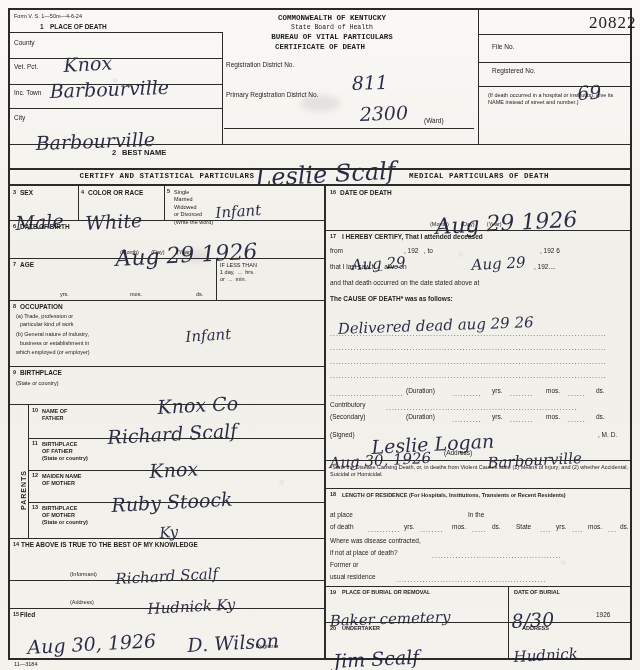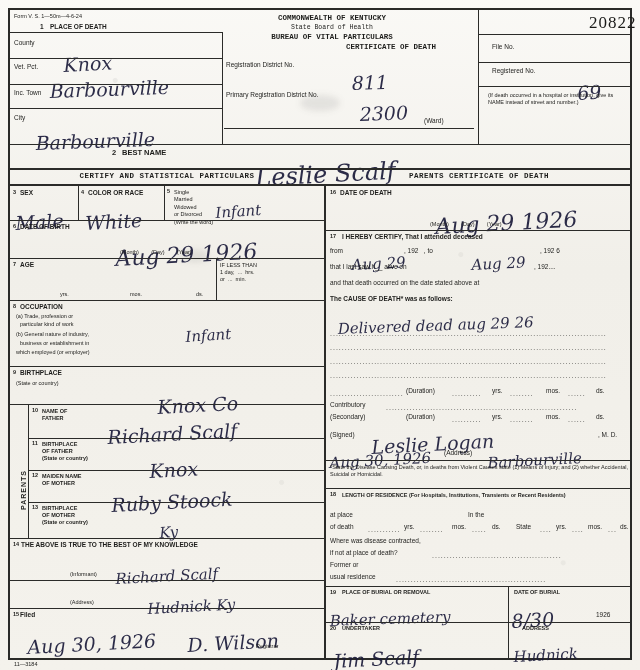--- a/index.html
+++ b/index.html
@@ -117,21 +117,21 @@
   <div class="frame"></div>
 
   <div class="txt tiny" style="left:14px;top:14px;">Form V. S. 1—50m—4-6-24</div>
 
   <div class="txt xs b" style="left:40px;top:24px;">1</div>
   <div class="txt xs b" style="left:50px;top:24px;">PLACE OF DEATH</div>
 
   <div class="txt sm b ctr" style="left:232px;top:15px;width:200px;">COMMONWEALTH OF KENTUCKY</div>
   <div class="txt xs ctr" style="left:232px;top:25px;width:200px;">State Board of Health</div>
   <div class="txt sm b ctr" style="left:232px;top:34px;width:200px;">BUREAU OF VITAL PARTICULARS</div>
-  <div class="txt sm b ctr" style="left:236px;top:44px;width:200px;text-align:right;">CERTIFICATE OF DEATH</div>
+  <div class="txt sm b ctr" style="left:220px;top:44px;width:200px;">CERTIFICATE OF DEATH</div>
 
   <div class="stampnum" style="left:561px;top:13px;margin-left:28px;">20822</div>
 
   <div class="ln hl" style="left:10px;top:32px;width:212px;"></div>
   <div class="ln vl" style="left:222px;top:32px;height:112px;"></div>
   <div class="ln vl" style="left:478px;top:10px;height:134px;"></div>
   <div class="ln hl" style="left:478px;top:34px;width:154px;"></div>
 
   <div class="txt xs" style="left:14px;top:40px;">County</div>
   <div class="hw hw-lg" style="left:64px;top:56px;transform:rotate(-3deg);">Knox</div>
@@ -165,21 +165,21 @@
 
   <div class="txt tiny" style="left:488px;top:92px;width:140px;white-space:normal;line-height:1.25;">(If death occurred in a hospital or institution, give its NAME instead of street and number.)</div>
 
   <div class="ln hl" style="left:10px;top:144px;width:622px;"></div>
   <div class="txt sm b" style="left:112px;top:149px;">2</div>
   <div class="txt sm b" style="left:122px;top:149px;">BEST NAME</div>
   <div class="hw" style="left:256px;top:166px;font-size:24px;transform:rotate(-3deg);">Leslie Scalf</div>
 
   <div class="ln hl2" style="left:10px;top:168px;width:622px;height:2px;"></div>
   <div class="txt sm b ctr" style="left:10px;top:173px;width:314px;letter-spacing:0.5px;">CERTIFY AND STATISTICAL PARTICULARS</div>
-  <div class="txt sm b ctr" style="left:326px;top:173px;width:306px;letter-spacing:0.5px;">PARENTS CERTIFICATE OF DEATH</div>
+  <div class="txt sm b ctr" style="left:326px;top:173px;width:306px;letter-spacing:0.5px;">MEDICAL PARTICULARS OF DEATH</div>
   <div class="ln hl2" style="left:10px;top:184px;width:622px;height:2px;"></div>
 
   <div class="ln vl2" style="left:324px;top:186px;height:474px;width:2px;"></div>
 
   <div class="txt tiny b" style="left:13px;top:190px;">3</div>
   <div class="txt xs b" style="left:20px;top:190px;">SEX</div>
   <div class="hw hw-lg" style="left:16px;top:214px;transform:rotate(-3deg);">Male</div>
 
   <div class="ln vl" style="left:78px;top:186px;height:34px;"></div>
   <div class="txt tiny b" style="left:81px;top:190px;">4</div>

